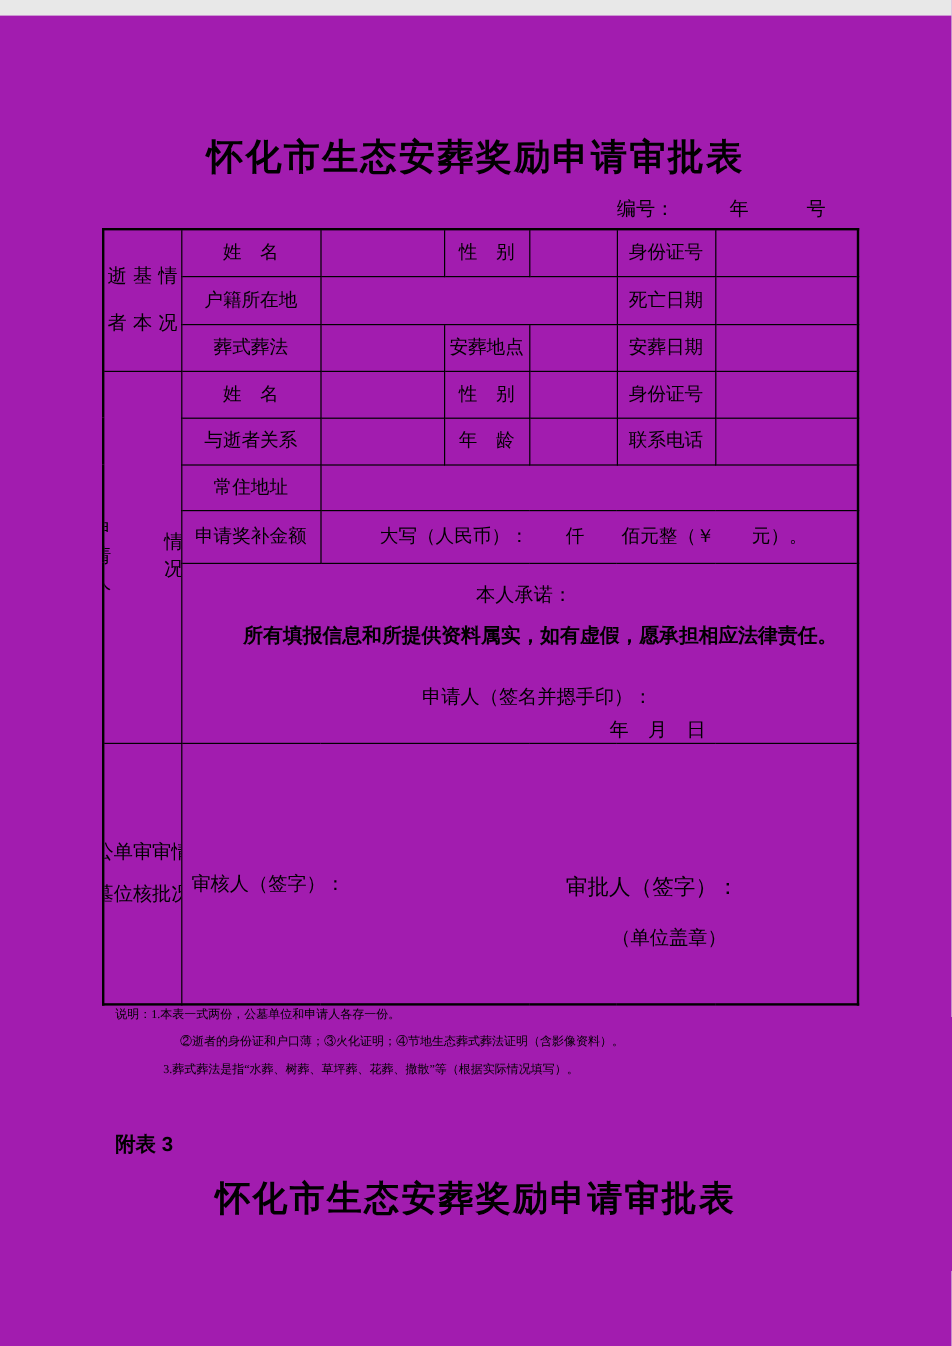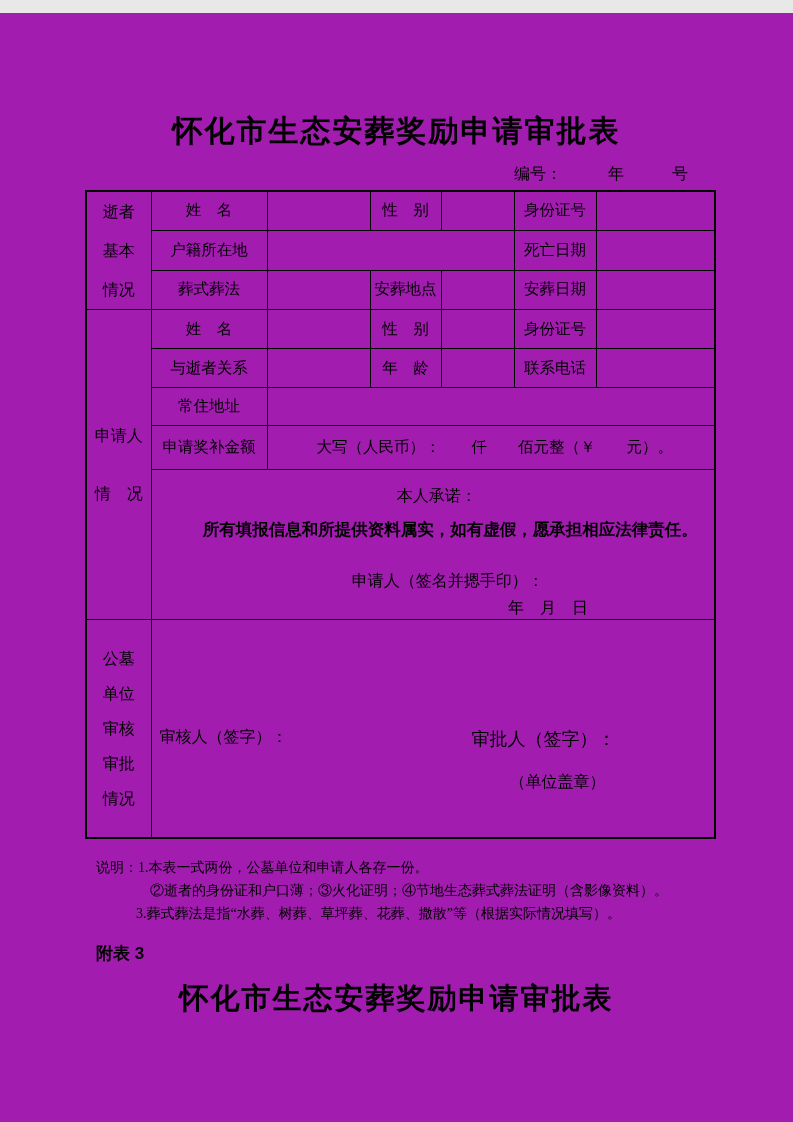--- a/index.html
+++ b/index.html
@@ -51,21 +51,21 @@
     border: 1px solid #000;
     text-align: center;
     vertical-align: middle;
     overflow: hidden;
   }
   td.sect {
     font-size: 16px;
   }
   td.sect .vstack {
     display: flex;
-    flex-direction: column;
+    flex-direction: row;
     justify-content: center;
     align-items: center;
     height: 100%;
   }
   td.sect-deceased .vstack div { line-height: 39px; }
   td.sect-applicant .vstack { gap: 36px; }
   td.sect-applicant .vstack div { line-height: 22px; }
   td.sect-review .vstack div { line-height: 35px; }
 
   td.cell-left { text-align: left; padding-left: 8px; }
@@ -85,24 +85,24 @@
   .commit-sign { padding-left: 30px; margin-top: 30px; font-size: 16px; }
   .commit-date { text-align: right; padding-right: 126px; margin-top: 6px; font-size: 16px; }
 
   td.review-cell { position: relative; text-align: left; }
   .reviewer-label { position: absolute; left: 8px; top: 107px; font-size: 16px; }
   .approver-label { position: absolute; left: 320px; top: 107px; font-size: 18px; }
   .seal-label { position: absolute; left: 358px; top: 152px; font-size: 16px; }
 
   .notes {
     position: absolute;
-    top: 843px;
+    top: 821px;
     left: 96px;
     width: 660px;
-    font-size: 14px;
+    font-size: 10px;
     line-height: 23px;
   }
   .notes div { white-space: nowrap; }
   .notes .indent-a { margin-left: 40px; }
   .notes .indent-b { margin-left: 54px; }
 
   .appendix {
     position: absolute;
     top: 929px;
     left: 96px;

